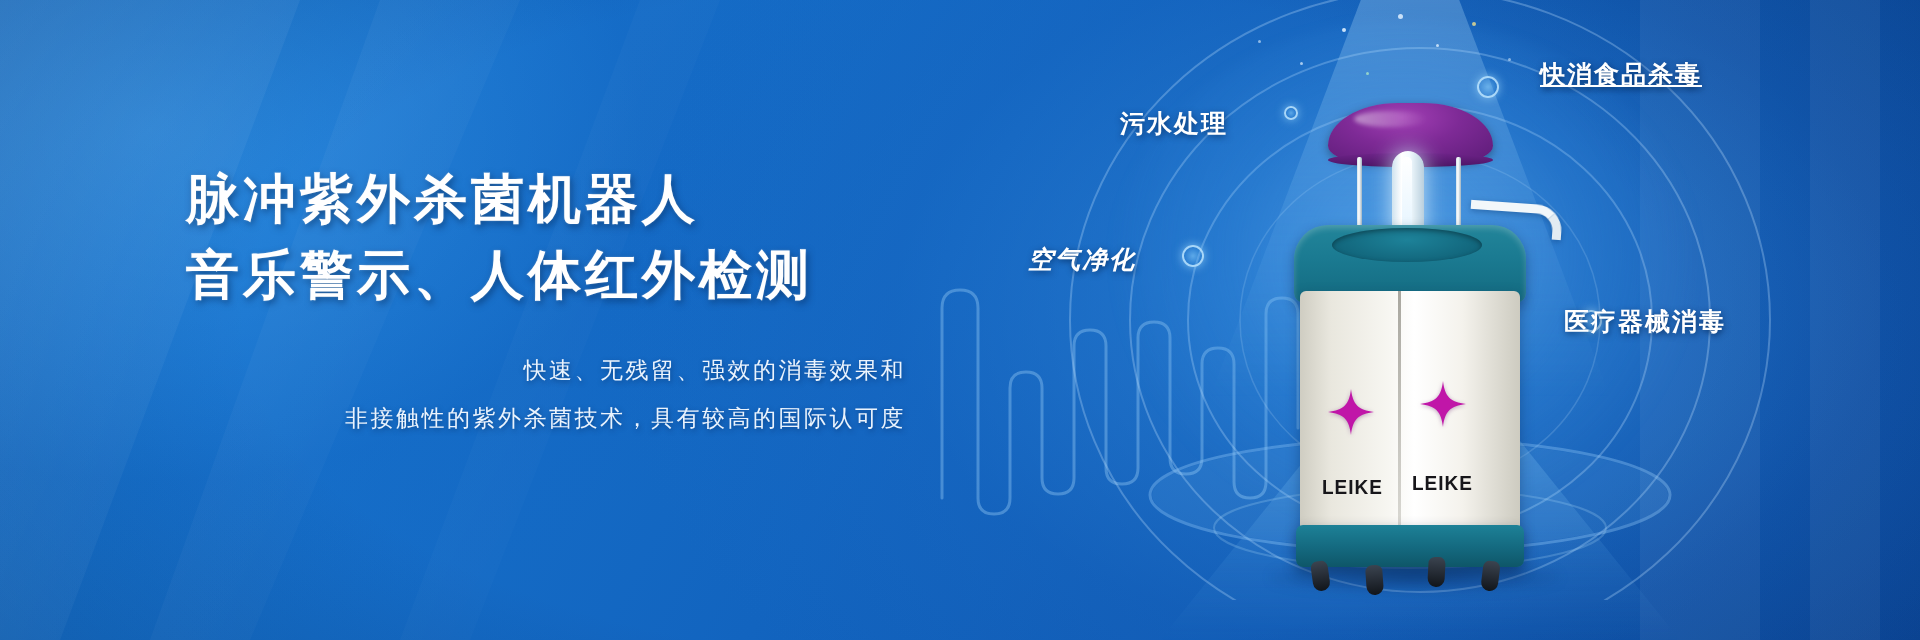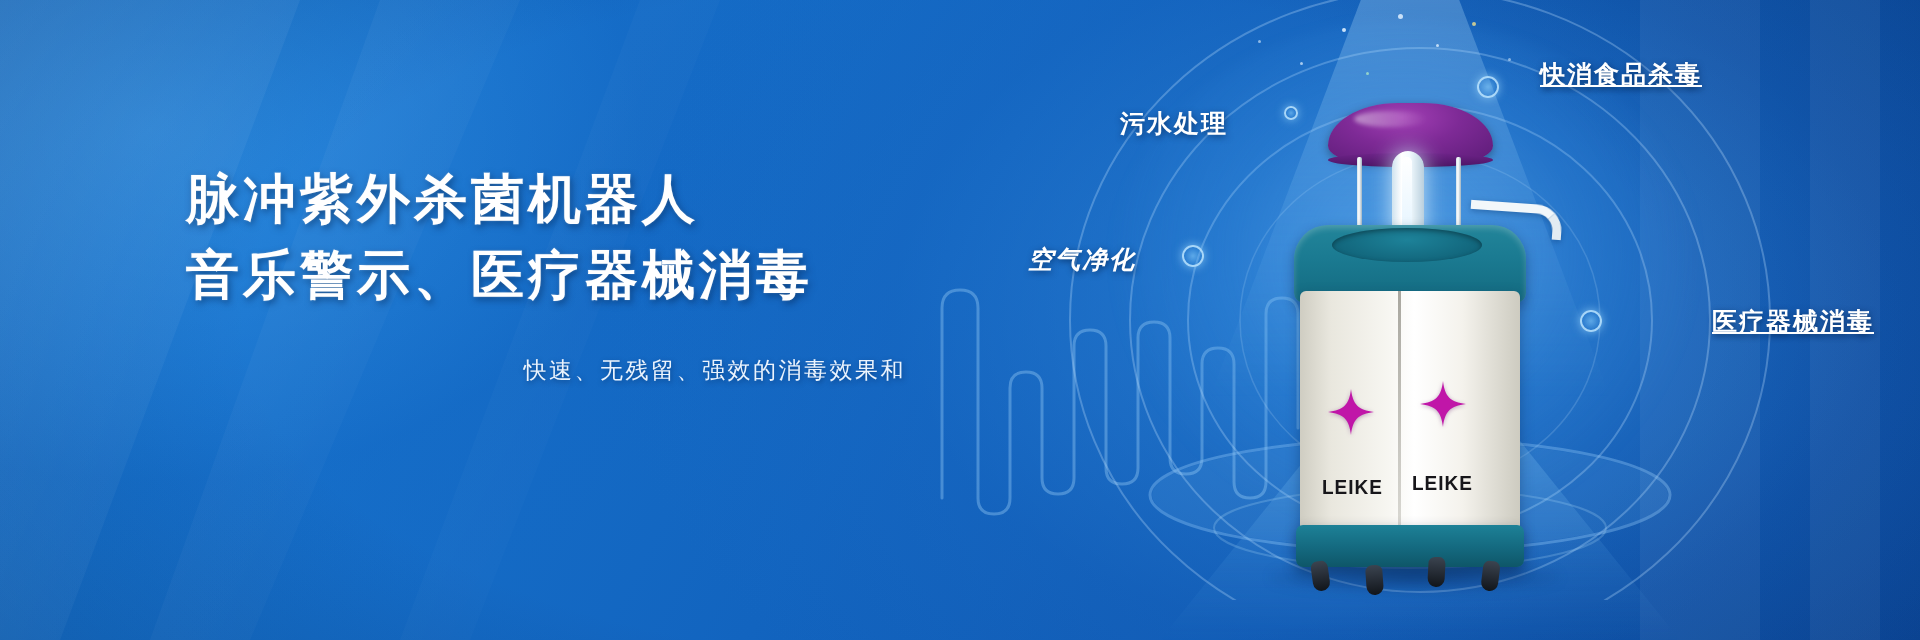--- a/index.html
+++ b/index.html
@@ -292,22 +292,23 @@
   <div class="spark" style="left:1398px;top:14px;width:5px;height:5px;opacity:.85"></div>
   <div class="spark" style="left:1436px;top:44px;width:3px;height:3px;opacity:.8"></div>
   <div class="spark" style="left:1300px;top:62px;width:3px;height:3px;opacity:.7"></div>
   <div class="spark" style="left:1472px;top:22px;width:4px;height:4px;opacity:.75;background:#ffe98a"></div>
   <div class="spark" style="left:1366px;top:72px;width:3px;height:3px;opacity:.65;background:#bff7c6"></div>
   <div class="spark" style="left:1258px;top:40px;width:3px;height:3px;opacity:.6"></div>
   <div class="spark" style="left:1508px;top:58px;width:3px;height:3px;opacity:.55"></div>
 
   <div class="copy">
     <div class="headline l1">脉冲紫外杀菌机器人</div>
-    <div class="headline l2">音乐警示、医疗器械消毒</div>
+    <div class="headline l2">音乐警示、人体红外检测</div>
     <div class="sub">快速、无残留、强效的消毒效果和</div>
+    <div class="sub" style="margin-top:0">非接触性的紫外杀菌技术，具有较高的国际认可度</div>
   </div>
 
   <div class="shadow"></div>
 
   <div class="product">
     <div class="dome"></div>
     <div class="dome-hl"></div>
     <div class="rod a"></div>
     <div class="rod b"></div>
     <div class="lamp"></div>
@@ -343,16 +344,16 @@
   <div class="node sm" style="left:1284px;top:106px;"></div>
   <div class="label" style="left:1120px;top:80px;margin-top:27px;">污水处理</div>
 
   <div class="node" style="left:1477px;top:76px;"></div>
   <div class="label" style="left:1540px;top:58px;text-decoration:underline;">快消食品杀毒</div>
 
   <div class="node" style="left:1182px;top:245px;"></div>
   <div class="label" style="left:1028px;top:243px;font-style:italic;">空气净化</div>
 
   <div class="node" style="left:1580px;top:310px;"></div>
-  <div class="label" style="left:1712px;top:305px;text-decoration:underline;">医疗器械消毒</div>
+  <div class="label" style="left:1564px;top:305px;">医疗器械消毒</div>
 
   <div class="vignette"></div>
 </div>
 
 </body></html>

